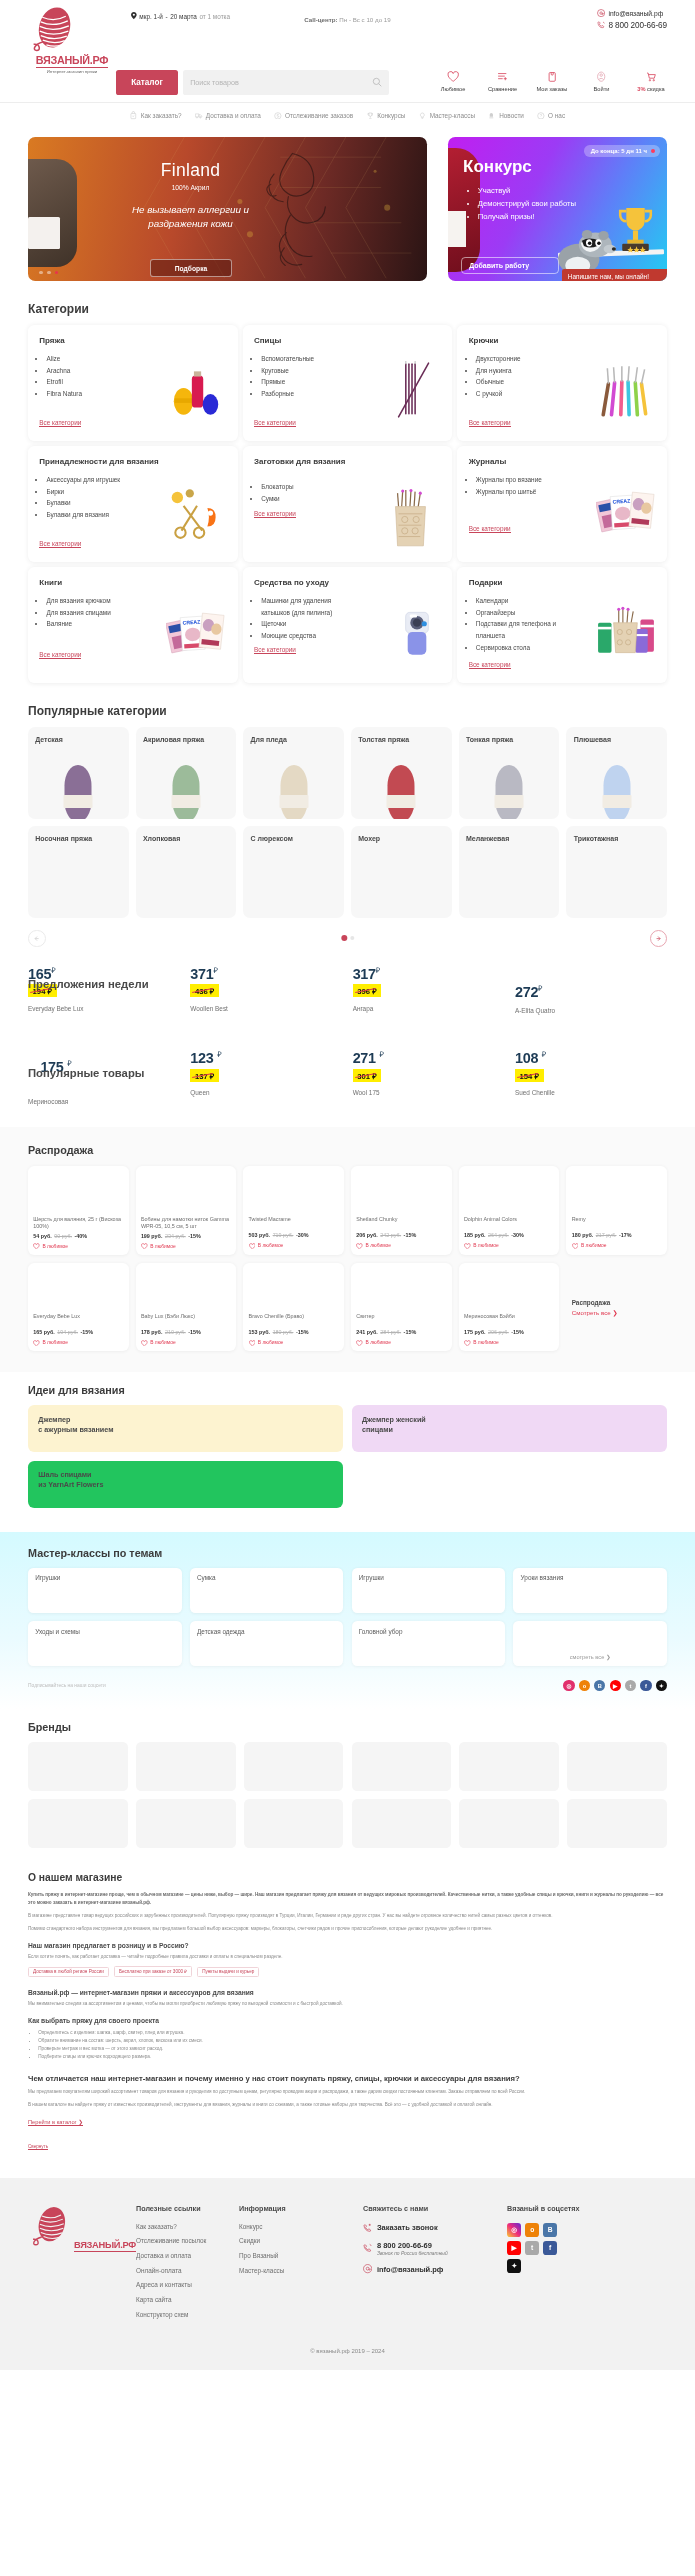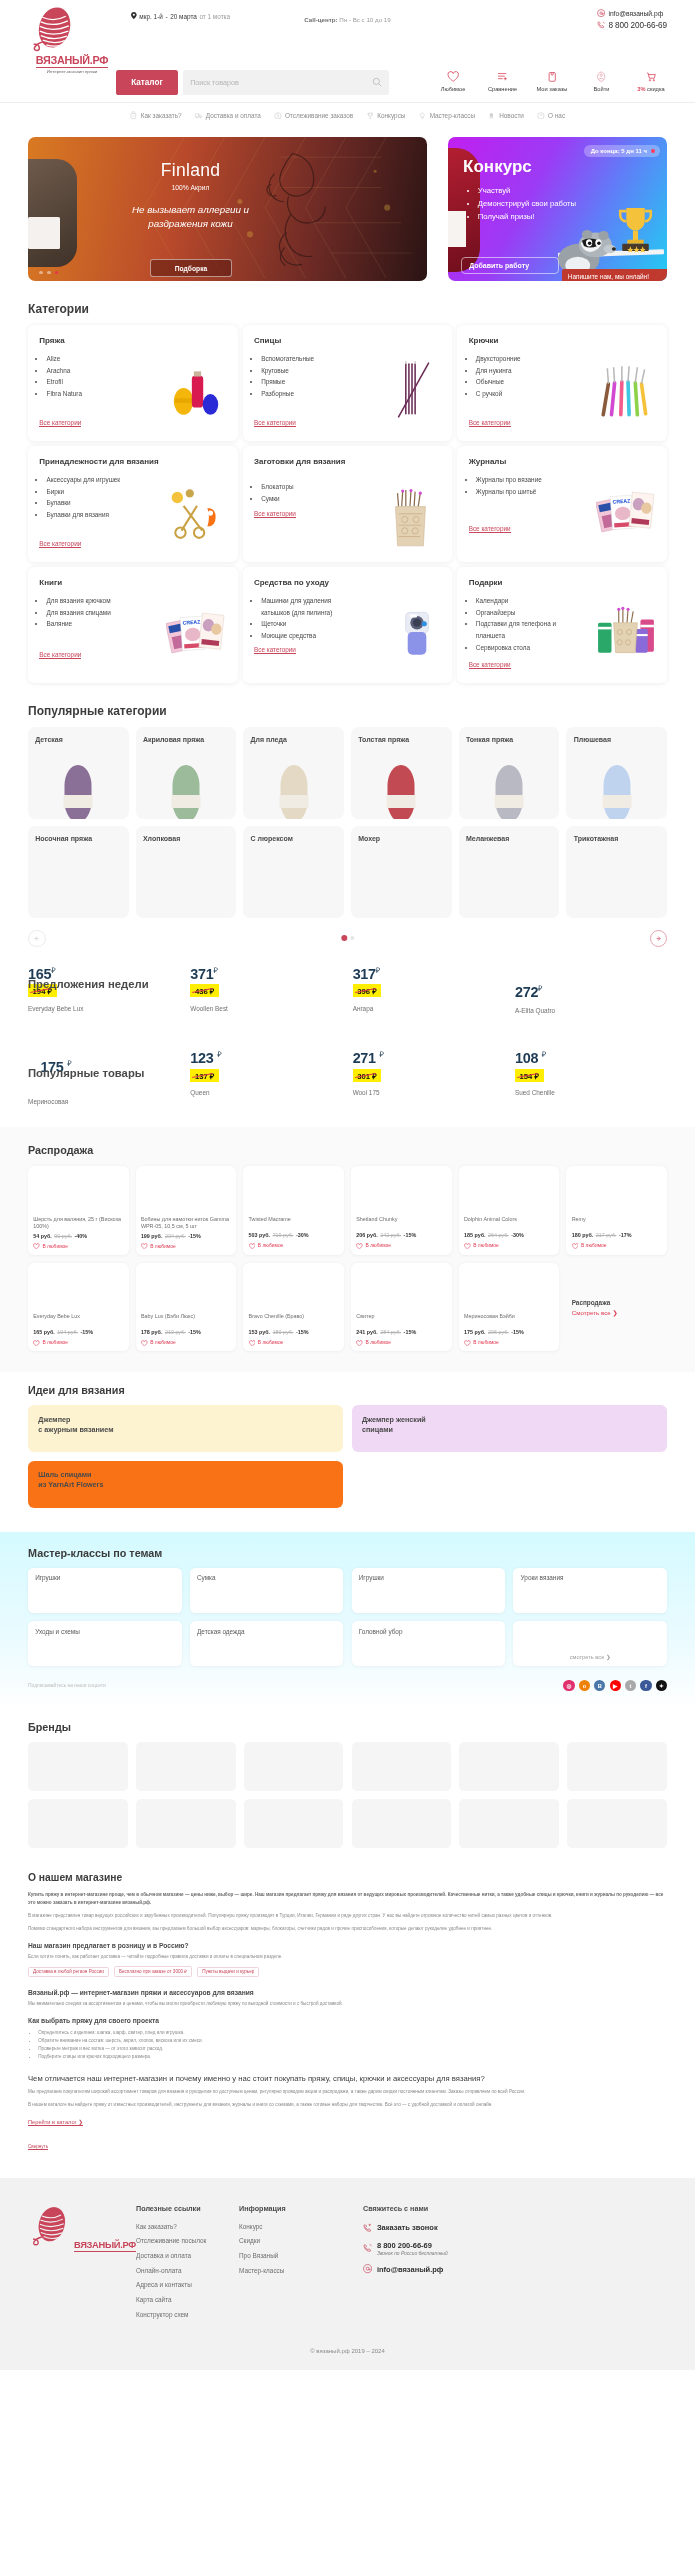--- a/index.html
+++ b/index.html
@@ -161,21 +161,21 @@
   
   .brandgrid{display:grid;grid-template-columns:repeat(6,1fr);gap:8.2px;}
   .brandcard{background:#f5f5f5;border-radius:5.2px;height:49px;}
 
   
   .about{margin-top:24px;}
   .about h2{font-size:10.3px;font-weight:bold;color:#3c3c3c;margin-bottom:8.2px;margin-top:12px;}
   .about p{font-size:4.6px;line-height:1.75;color:#8a8a8a;margin-bottom:4.6px;}
   .about p.b{font-weight:bold;color:#6a6a6a;}
   .about h4{font-size:6.7px;font-weight:bold;color:#4a4a4a;margin:9.3px 0 4.1px;}
-  .about h3{font-size:7.7px;font-weight:normal;color:#3c3c3c;margin:12.4px 0 5.2px;}
+  .about h3{font-size:7.7px;font-weight:bold;color:#3c3c3c;margin:12.4px 0 5.2px;}
   .about ul{margin:2.1px 0 5.2px 10.3px;}
   .about li{font-size:4.6px;line-height:1.8;color:#8a8a8a;list-style:disc;}
   .about .chip{display:inline-flex;align-items:center;gap:3.1px;font-size:4.6px;color:#c8455a;border:0.5px solid #f0d4d9;border-radius:1.5px;padding:1.5px 4.1px;margin:0 3.1px 3.1px 0;}
   .about .more{font-size:5.7px;color:#c8455a;border-bottom:0.5px solid #c8455a;display:inline-block;margin-top:5.2px;}
 
   
   footer{background:#f2f2f2;margin-top:28px;padding:26px 0 15.5px;}
   .fgrid{display:grid;grid-template-columns:108px 103px 124px 144px 1fr;}
   .flogo{text-align:center;}
   .fcol h4{font-size:7.2px;font-weight:bold;color:#4a4a4a;margin-bottom:9.3px;}
@@ -978,21 +978,21 @@
   </div>
 </div>
 
 <div class="wrap">
   <h2 class="sect sm">Идеи для вязания</h2>
   <div class="ideasgrid">
     <div class="ideacard" style="background:#fdf3d0"><span style="white-space:pre-line">Джемпер
 с ажурным вязанием</span></div>
     <div class="ideacard" style="background:#f0d9f5"><span style="white-space:pre-line">Джемпер женский
 спицами</span></div>
-    <div class="ideacard" style="background:#f97316"><span style="white-space:pre-line">Шаль спицами
+    <div class="ideacard" style="background:#22c55e"><span style="white-space:pre-line">Шаль спицами
 из YarnArt Flowers</span></div>
   </div>
 </div>
 
 <div class="mcwrap">
   <div class="wrap">
     <h2 class="sect sm" style="margin-top:0">Мастер-классы по темам</h2>
     <div class="mcgrid">
       <div class="mccard"><span>Игрушки</span></div>
       <div class="mccard"><span>Сумка</span></div>
@@ -1134,17 +1134,29 @@
         <div class="fcall">
           <span class="ic"><svg viewBox="0 0 18 18" width="9.3" height="9.3" fill="none" stroke="#c8455a" stroke-width="1.3">
                 <circle cx="9" cy="9" r="8"></circle>
                 <circle cx="9" cy="9" r="2.8"></circle>
                 <path d="M11.8 9v2.5c0 1 2.5.8 2.5-2.5"></path>
               </svg></span>
           <span class="tx">info@вязаный.рф</span>
         </div>
       </div>
 
+      <div class="fcol">
+        <h4>Вязаный в соцсетях</h4>
+        <div class="fsoc">
+          <i style="background:linear-gradient(45deg,#f9ce34,#ee2a7b,#6228d7)">◎</i>
+          <i style="background:#ee8208">о</i>
+          <i style="background:#4a76a8">B</i>
+          <i style="background:#ff0000">▶</i>
+          <i style="background:#a9a9a9">t</i>
+          <i style="background:#3b5998">f</i>
+          <i style="background:#111111">✦</i>
+        </div>
+      </div>
     </div>
     <div class="copy">© вязаный.рф 2019 – 2024</div>
   </div>
 </footer>
 
 
 </body></html>

